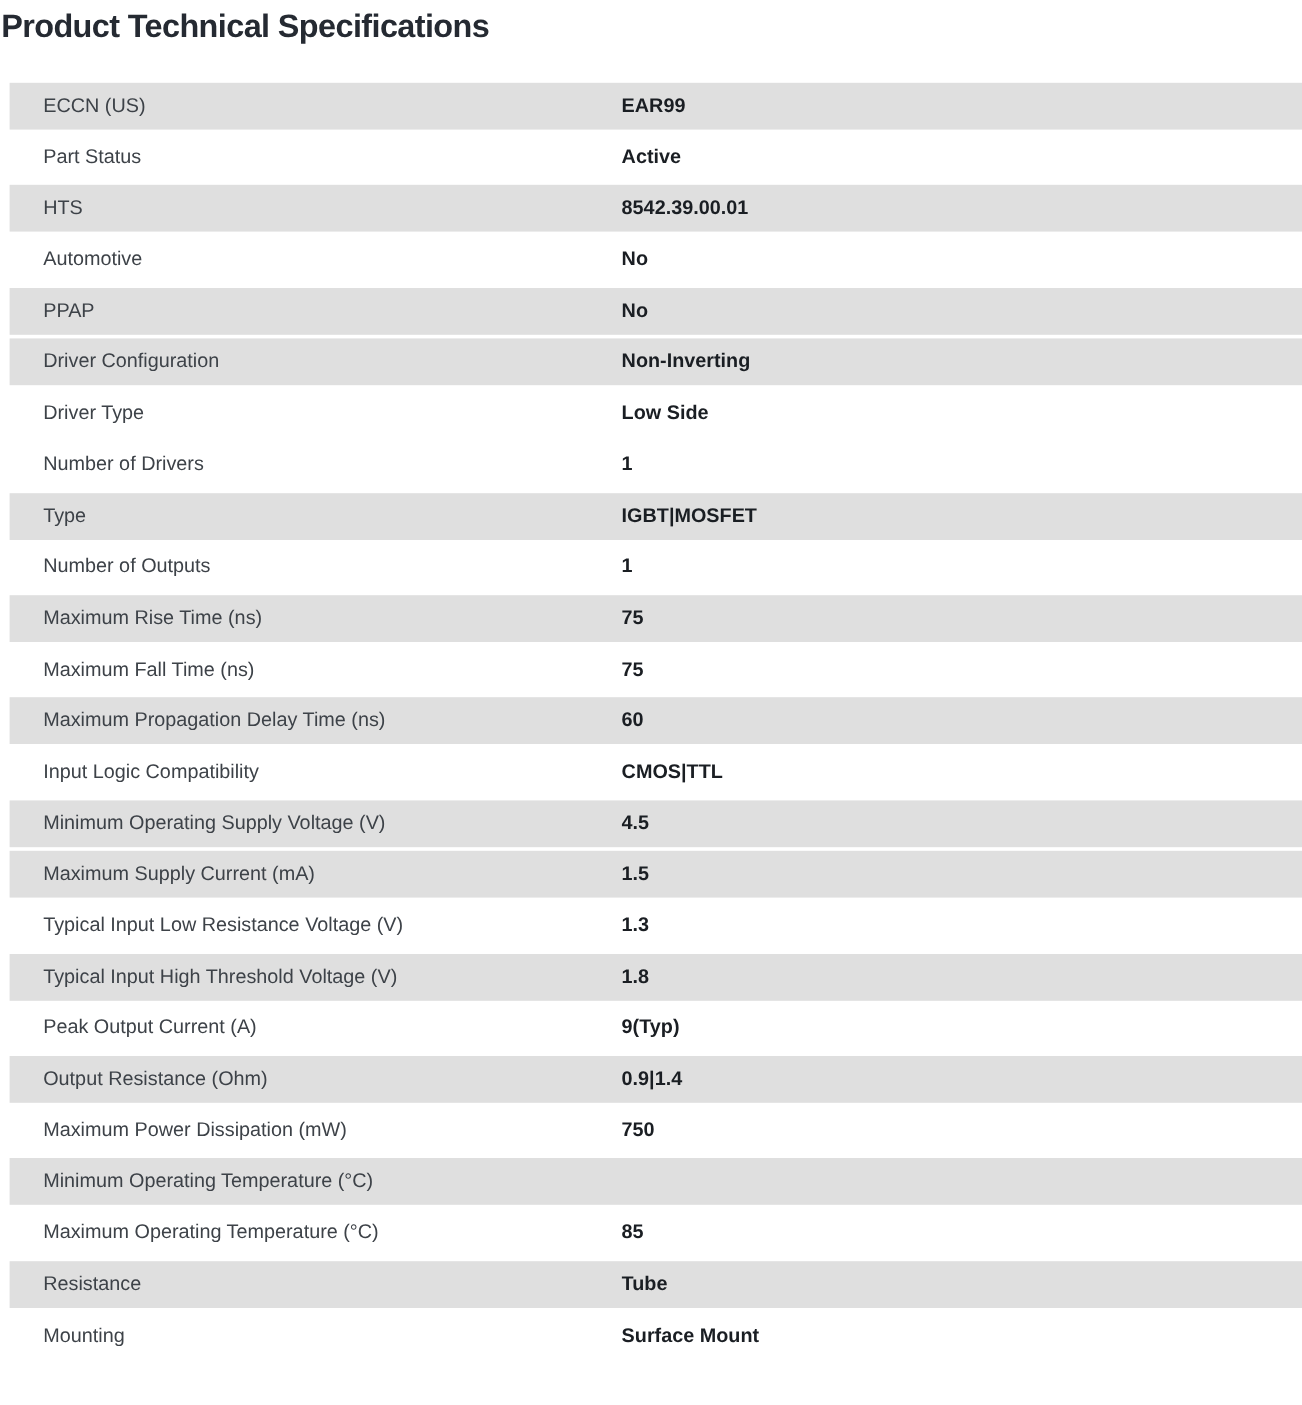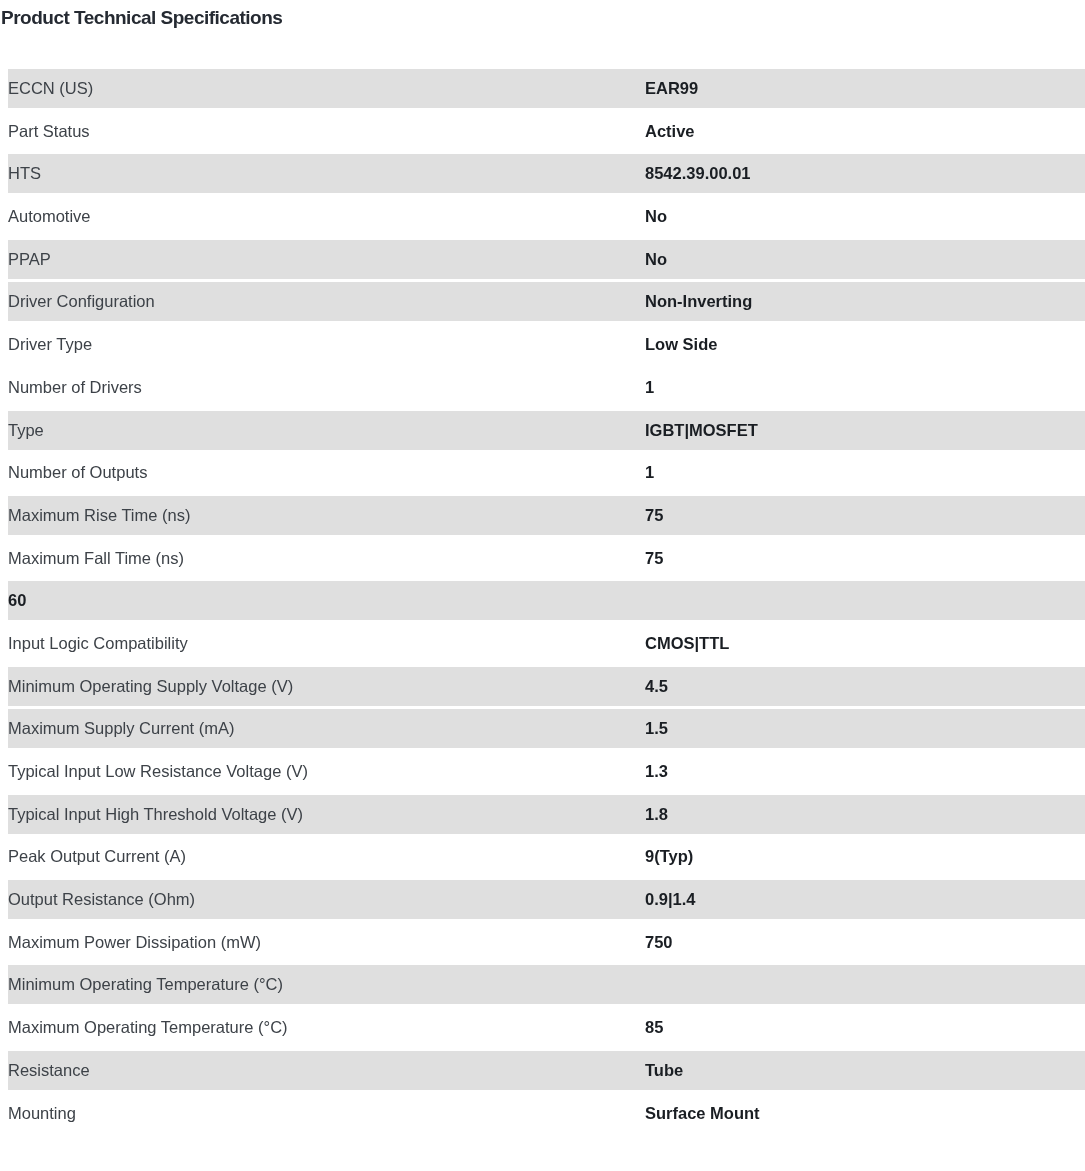--- a/index.html
+++ b/index.html
@@ -16,21 +16,21 @@
     overflow:hidden;
     font-family:"Liberation Sans","DejaVu Sans",sans-serif;
   }
   .page{
     width:1085px;height:1171px;
     position:relative;
   }
   .page-title{
     position:absolute;
     left:1px;top:7px;
-    font-size:19px;
+    font-size:27px;
     font-weight:700;
     letter-spacing:-0.5px;
     color:var(--title-color);
   }
   .spec-table{
     position:absolute;
     top:69px;
     left:8px;
     right:0;
   }
@@ -38,21 +38,22 @@
     display:flex;
     align-items:center;
     height:39px;
     margin-bottom:3.7px;
     background:var(--row-base);
   }
   .spec-row.alt{
     background:var(--row-alt);
   }
   .spec-label{
-    width:637px;
+    width:510px;
+    padding-left:28px;
     font-size:16.5px;
     font-weight:400;
     color:var(--label-color);
     white-space:nowrap;
     overflow:hidden;
   }
   .spec-value{
     flex:1;
     font-size:16.5px;
     font-weight:700;
@@ -111,20 +112,21 @@
       </div>
       <div class="spec-row alt">
         <div class="spec-label">Maximum Rise Time (ns)</div>
         <div class="spec-value">75</div>
       </div>
       <div class="spec-row">
         <div class="spec-label">Maximum Fall Time (ns)</div>
         <div class="spec-value">75</div>
       </div>
       <div class="spec-row alt">
+        <div class="spec-label">Maximum Propagation Delay Time (ns)</div>
         <div class="spec-value">60</div>
       </div>
       <div class="spec-row">
         <div class="spec-label">Input Logic Compatibility</div>
         <div class="spec-value">CMOS|TTL</div>
       </div>
       <div class="spec-row alt">
         <div class="spec-label">Minimum Operating Supply Voltage (V)</div>
         <div class="spec-value">4.5</div>
       </div>

